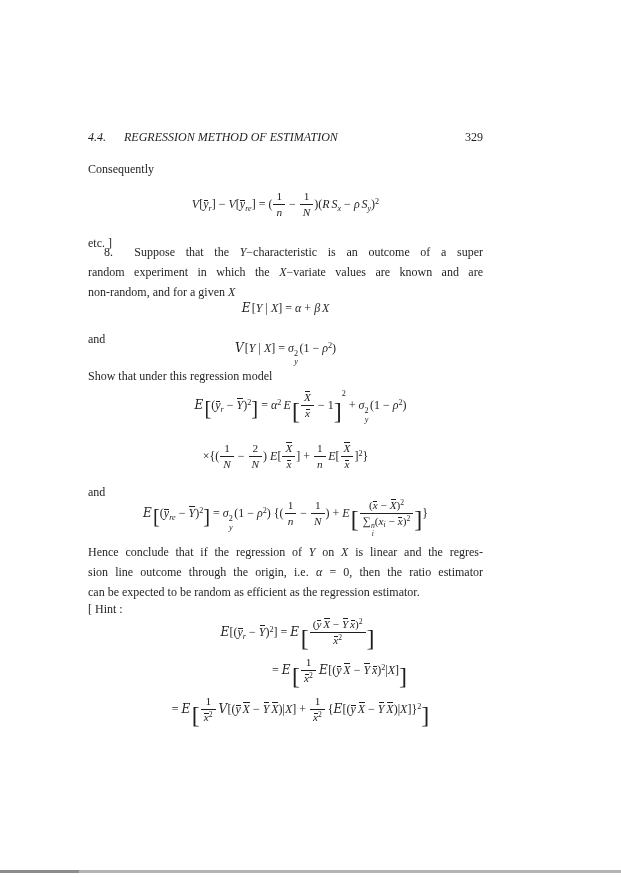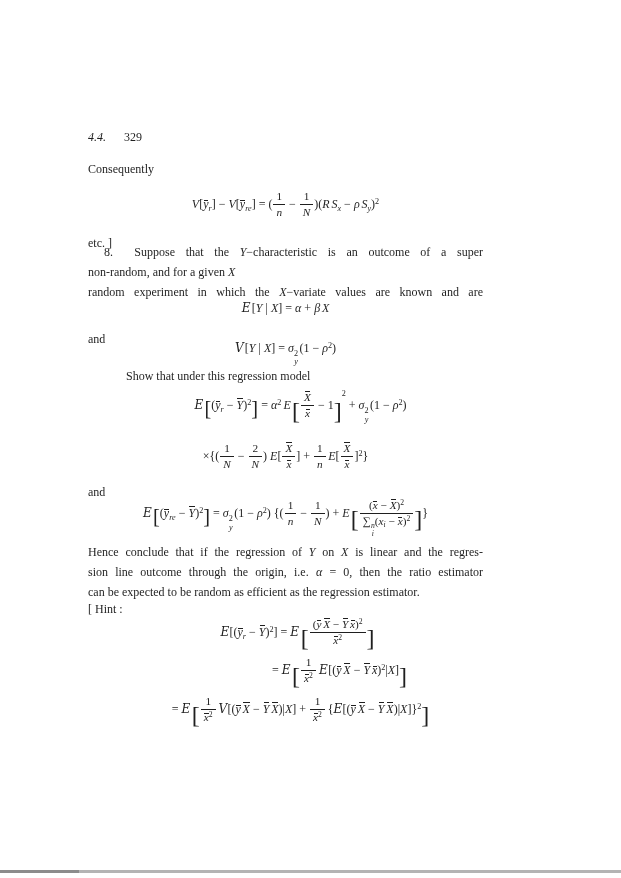--- a/index.html
+++ b/index.html
@@ -39,45 +39,46 @@
   .sb-track{position:absolute;left:0;top:870px;width:621px;height:3px;}
   .sb-thumb{position:absolute;left:0;top:870px;width:79px;height:3px;}
 </style>
 </head>
 <body>
 
 <div class="page">
 
   <div class="abs col header" style="top:130px;">
     <span class="sec">4.4.</span>
+    <span class="ttl">REGRESSION METHOD OF ESTIMATION</span>
     <span class="pg">329</span>
   </div>
 
   <div class="abs col line" style="top:159px;">Consequently</div>
 
   <div class="abs col eq" style="top:190px;"><span class="it">V</span><span class="rm">[</span><span class="it ov ovlo">y</span><sub><span class="it">r</span></sub><span class="rm">] − </span><span class="it">V</span><span class="rm">[</span><span class="it ov ovlo">y</span><sub><span class="it">re</span></sub><span class="rm">] = (</span><span class="fr"><span class="n"><span class="rm">1</span></span><span class="d"><span class="it">n</span></span></span><span class="rm"> − </span><span class="fr"><span class="n"><span class="rm">1</span></span><span class="d"><span class="it">N</span></span></span><span class="rm">)(</span><span class="it">R</span><span style="display: inline-block; width: 0.15em;"></span><span class="it">S</span><sub><span class="it">x</span></sub><span class="rm"> − </span><span class="it">ρ</span><span style="display: inline-block; width: 0.15em;"></span><span class="it">S</span><sub><span class="it">y</span></sub><span class="rm">)</span><sup><span class="rm">2</span></sup></div>
 
   <div class="abs col line" style="top:233px;font-family:Liberation Serif, serif;">etc. ]</div>
 
   <div class="abs col" style="top:242px;">
     <div class="line jline indent"><span class="rm">8.&nbsp; Suppose that the </span><span class="it">Y</span><span class="rm">−characteristic is an outcome of a super</span></div>
+    <div class="line jline"><span class="rm">random experiment in which the </span><span class="it">X</span><span class="rm">−variate values are known and are</span></div>
     <div class="line"><span class="rm">non-random, and for a given </span><span class="it">X</span></div>
-    <div class="line jline"><span class="rm">random experiment in which the </span><span class="it">X</span><span class="rm">−variate values are known and are</span></div>
   </div>
 
   <div class="abs col eq" style="top:301px;"><span class="cal">E</span><span style="display: inline-block; width: 0.08em;"></span><span class="rm">[</span><span class="it">Y</span><span class="rm"> | </span><span class="it">X</span><span class="rm">] = </span><span class="it">α</span><span class="rm"> + </span><span class="it">β</span><span style="display: inline-block; width: 0.15em;"></span><span class="it">X</span></div>
 
   <div class="abs col line" style="top:329px;">and</div>
 
   <div class="abs col eq" style="top:341px;"><span class="cal">V</span><span style="display: inline-block; width: 0.08em;"></span><span class="rm">[</span><span class="it">Y</span><span class="rm"> | </span><span class="it">X</span><span class="rm">] = </span><span class="it">σ</span><span class="ss">
         <span><span class="rm">2</span></span>
         <span><span class="it">y</span></span>
       </span><span style="display: inline-block; width: 0.12em;"></span><span class="rm">(1 − </span><span class="it">ρ</span><sup><span class="rm">2</span></sup><span class="rm">)</span></div>
 
-  <div class="abs col line" style="top:366px;margin-left:38px;">Show that under this regression model</div>
+  <div class="abs col line" style="top:366px;">Show that under this regression model</div>
 
   <div class="abs col eq off15" style="top:391px;"><span class="cal">E</span><span style="display: inline-block; width: 0.08em;"></span><span class="big" style="font-size: 1.7em; vertical-align: -0.294em;">[</span><span class="rm">(</span><span class="it ov ovlo">y</span><sub><span class="it">r</span></sub><span class="rm"> − </span><span class="it ov">Y</span><span class="rm">)</span><sup><span class="rm">2</span></sup><span class="big" style="font-size: 1.7em; vertical-align: -0.294em;">]</span><span class="rm"> = </span><span class="it">α</span><sup><span class="rm">2</span></sup><span style="display: inline-block; width: 0.18em;"></span><span class="it">E</span><span style="display: inline-block; width: 0.1em;"></span><span class="big" style="font-size: 2em; vertical-align: -0.42em;">[</span><span class="fr"><span class="n"><span class="it ov">X</span></span><span class="d"><span class="it ov ovlo">x</span></span></span><span class="rm"> − 1</span><span class="big" style="font-size: 2em; vertical-align: -0.42em;">]</span><sup class="hi"><span class="rm">2</span></sup><span class="rm"> + </span><span class="it">σ</span><span class="ss">
         <span><span class="rm">2</span></span>
         <span><span class="it">y</span></span>
       </span><span style="display: inline-block; width: 0.12em;"></span><span class="rm">(1 − </span><span class="it">ρ</span><sup><span class="rm">2</span></sup><span class="rm">)</span></div>
 
   <div class="abs col eq" style="top:442px;"><span class="rm">×{(</span><span class="fr"><span class="n"><span class="rm">1</span></span><span class="d"><span class="it">N</span></span></span><span class="rm"> − </span><span class="fr"><span class="n"><span class="rm">2</span></span><span class="d"><span class="it">N</span></span></span><span class="rm">) </span><span class="it">E</span><span class="rm">[</span><span class="fr"><span class="n"><span class="it ov">X</span></span><span class="d"><span class="it ov ovlo">x</span></span></span><span class="rm">] + </span><span class="fr"><span class="n"><span class="rm">1</span></span><span class="d"><span class="it">n</span></span></span><span style="display: inline-block; width: 0.12em;"></span><span class="it">E</span><span class="rm">[</span><span class="fr"><span class="n"><span class="it ov">X</span></span><span class="d"><span class="it ov ovlo">x</span></span></span><span class="rm">]</span><sup><span class="rm">2</span></sup><span class="rm">}</span></div>
 
   <div class="abs col line" style="top:482px;">and</div>
 

